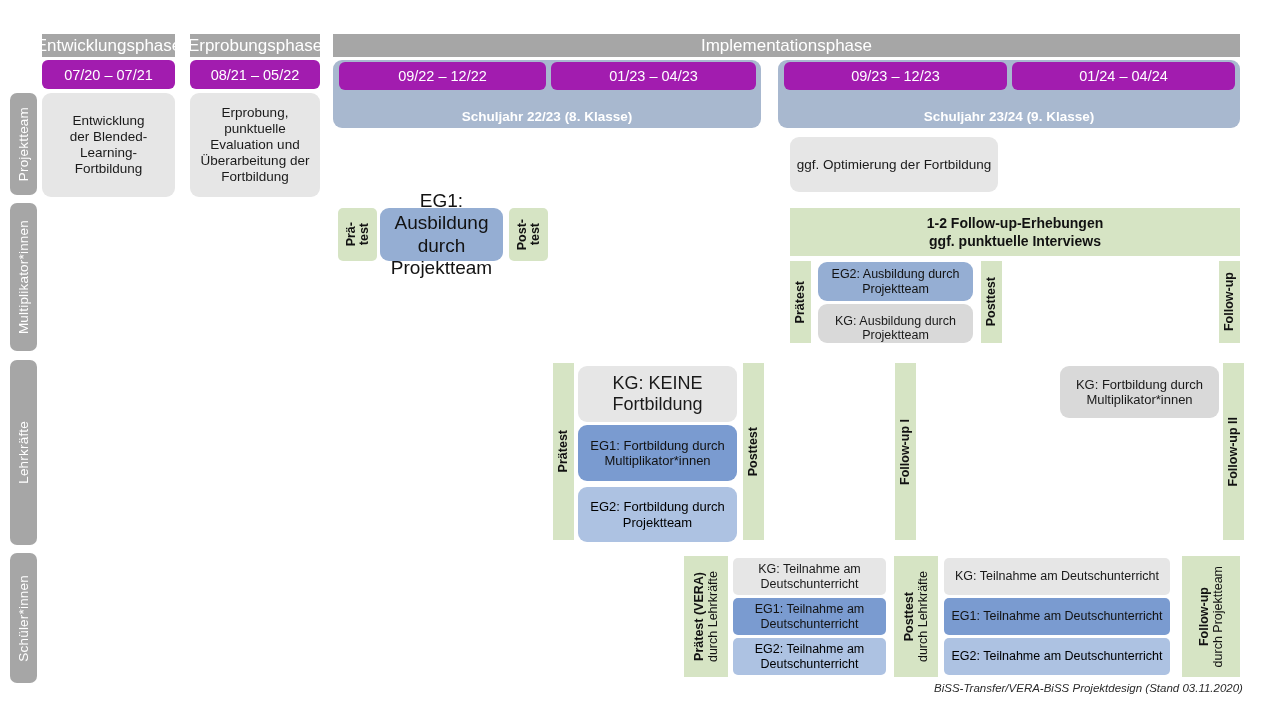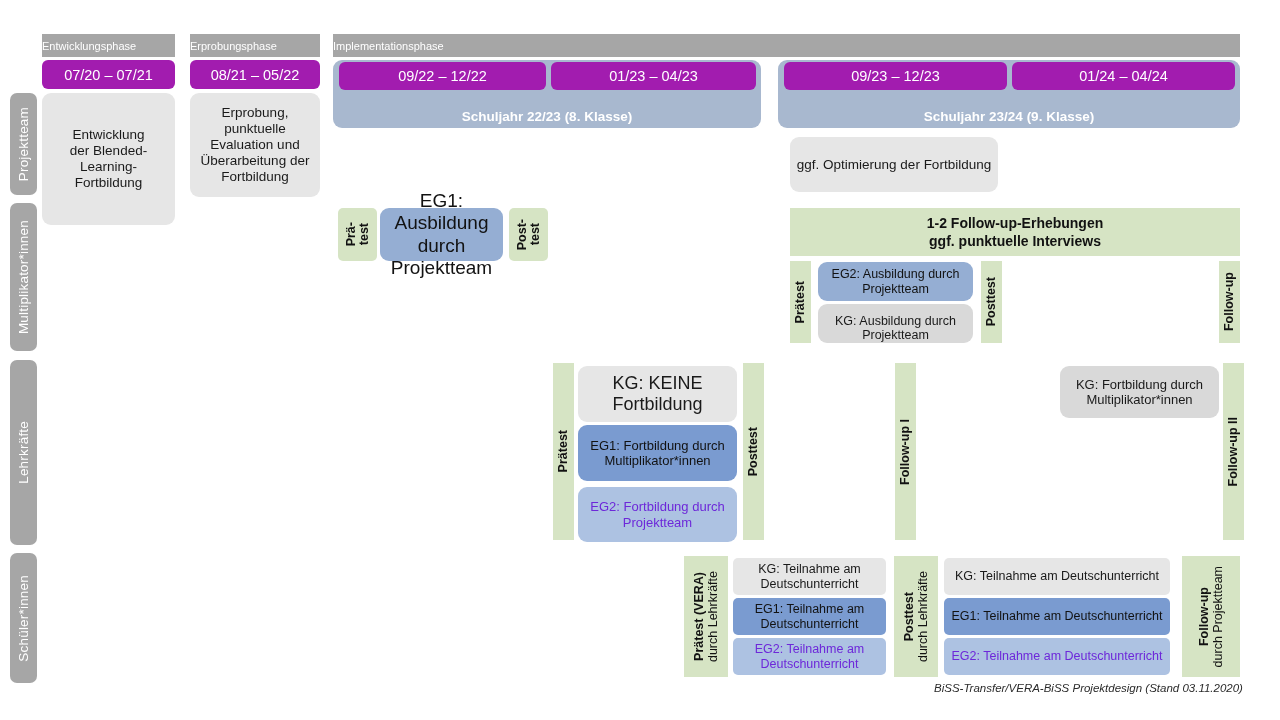--- a/index.html
+++ b/index.html
@@ -25,42 +25,42 @@
     display:flex;align-items:center;justify-content:center;
     font-size:13.5px;letter-spacing:.2px;
   }
   .rowlabel span{
     writing-mode:vertical-rl;transform:rotate(180deg);
     white-space:nowrap;
   }
 
   
   .phaseband{
-    background:#a6a6a6;color:#ffffff;font-size:11px;
-    display:flex;align-items:center;justify-content:flex-start;
+    background:#a6a6a6;color:#ffffff;font-size:17px;
+    display:flex;align-items:center;justify-content:center;
   }
   .datebox{
     background:#a21caf;color:#ffffff;font-size:14.5px;
     border-radius:6px;
     display:flex;align-items:center;justify-content:center;
   }
   .schuljahr{
     background:#a8b8cf;border-radius:9px;
   }
   .schuljahr-label{
     position:absolute;left:0;right:0;bottom:4px;
     text-align:center;color:#ffffff;font-size:13.5px;font-weight:bold;
   }
 
   
   .grey{background:#e6e6e6;color:#1a1a1a;}
   .greydark{background:#d9d9d9;color:#1a1a1a;}
   .blue-mid{background:#95aed3;color:#121212;}
   .blue-dark{background:#7a9bd0;color:#121212;}
-  .blue-light{background:#adc2e2;color:#6d28d9;}
+  .blue-light{background:#adc2e2;color:#000000;}
 
   
   .vstrip{
     background:#d6e4c4;
     display:flex;align-items:center;justify-content:center;
     gap:1px;
   }
   .vstrip .vt{
     writing-mode:vertical-rl;transform:rotate(180deg);
     white-space:nowrap;font-size:12.5px;font-weight:bold;color:#121212;
@@ -128,21 +128,21 @@
   <div class="abs rowlabel" style="left:10px;top:203px;width:27px;height:148px;">
     <span>Multiplikator*innen</span>
   </div>
   <div class="abs rowlabel" style="left:10px;top:360px;width:27px;height:185px;">
     <span>Lehrkräfte</span>
   </div>
   <div class="abs rowlabel" style="left:10px;top:553px;width:27px;height:130px;">
     <span>Schüler*innen</span>
   </div>
 
-  <div class="abs box rounded grey txt" style="left:42px;top:93px;width:133px;height:132px;font-size:13.5px;padding:0 19px;">
+  <div class="abs box rounded grey txt" style="left:42px;top:93px;width:133px;height:104px;font-size:13.5px;padding:0 19px;">
     <span>Entwicklung der Blended-Learning-Fortbildung</span>
   </div>
   <div class="abs box rounded grey txt" style="left:190px;top:93px;width:130px;height:104px;font-size:13.5px;padding:0 6px;">
     <span>Erprobung, punktuelle Evaluation und Überarbeitung der Fortbildung</span>
   </div>
   <div class="abs box rounded grey txt" style="left:790px;top:137px;width:208px;height:55px;font-size:13.5px;padding:0 6px;">
     <span>ggf. Optimierung der Fortbildung</span>
   </div>
 
   <div class="abs vstrip rounded-sm" style="left:338px;top:208px;width:39px;height:53px;">

